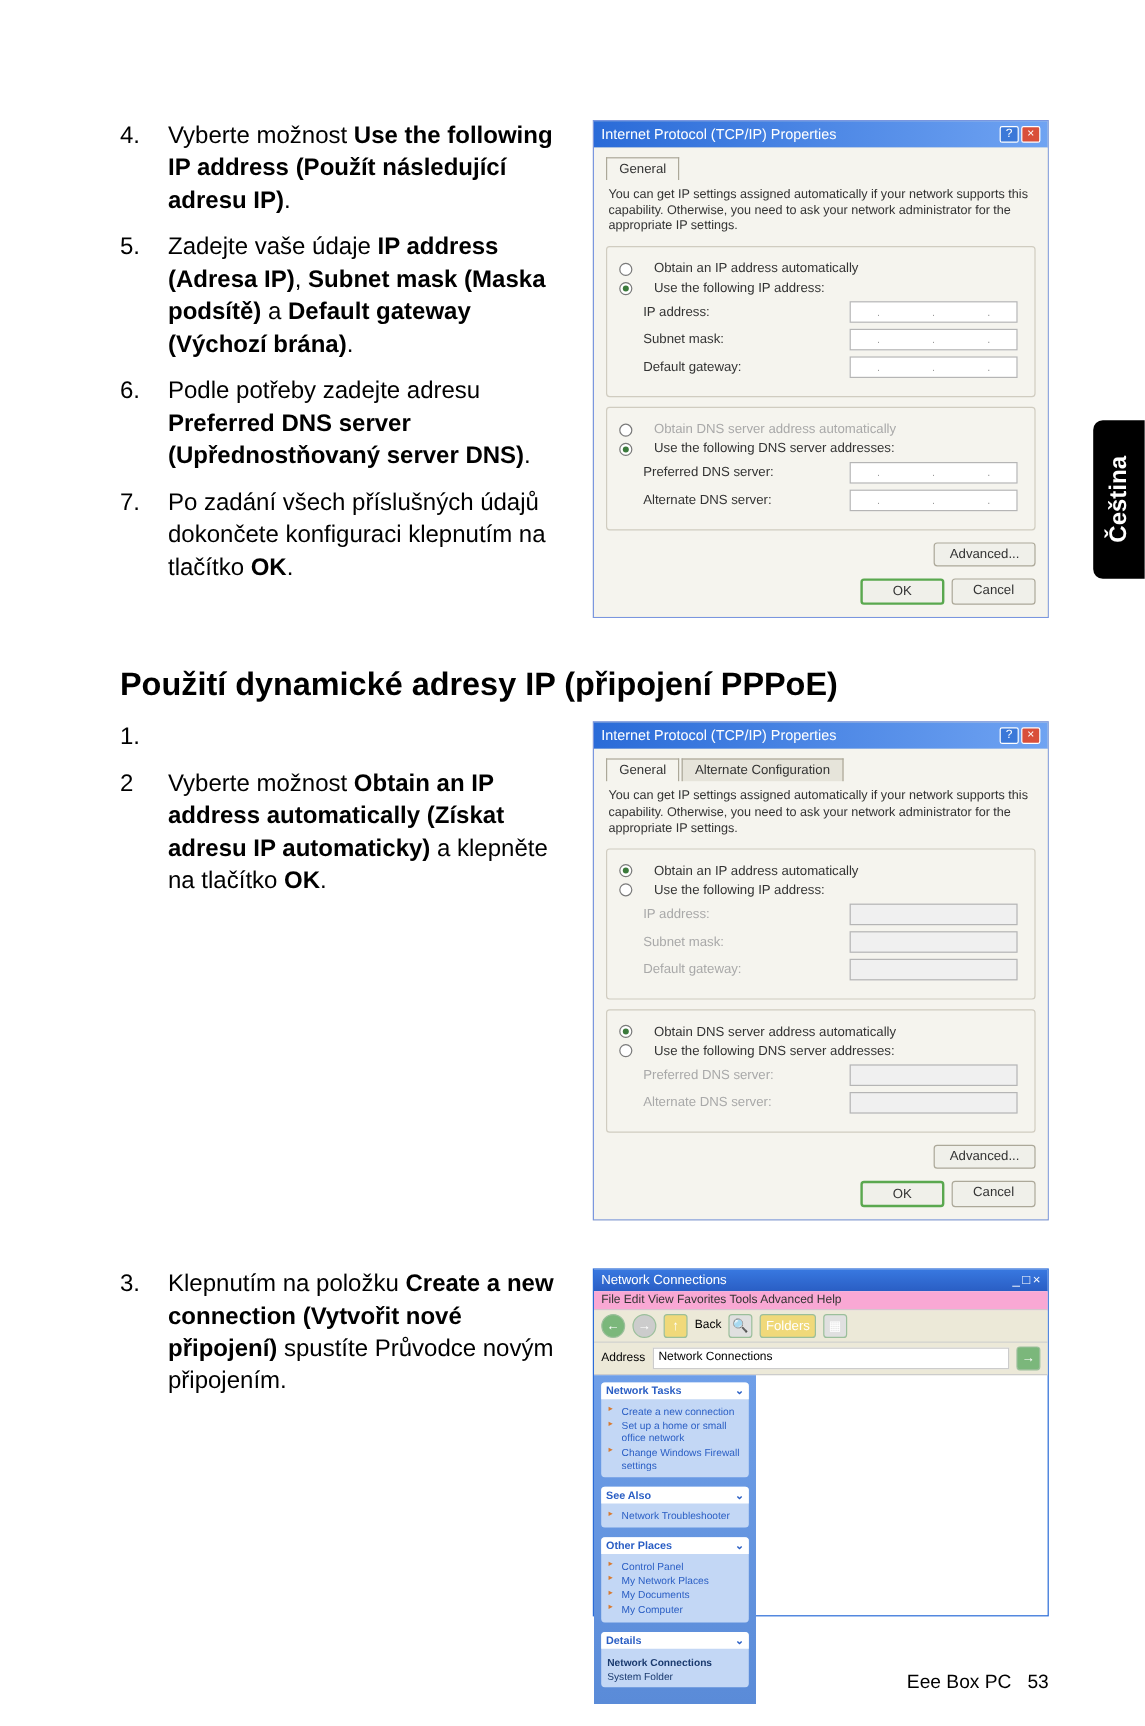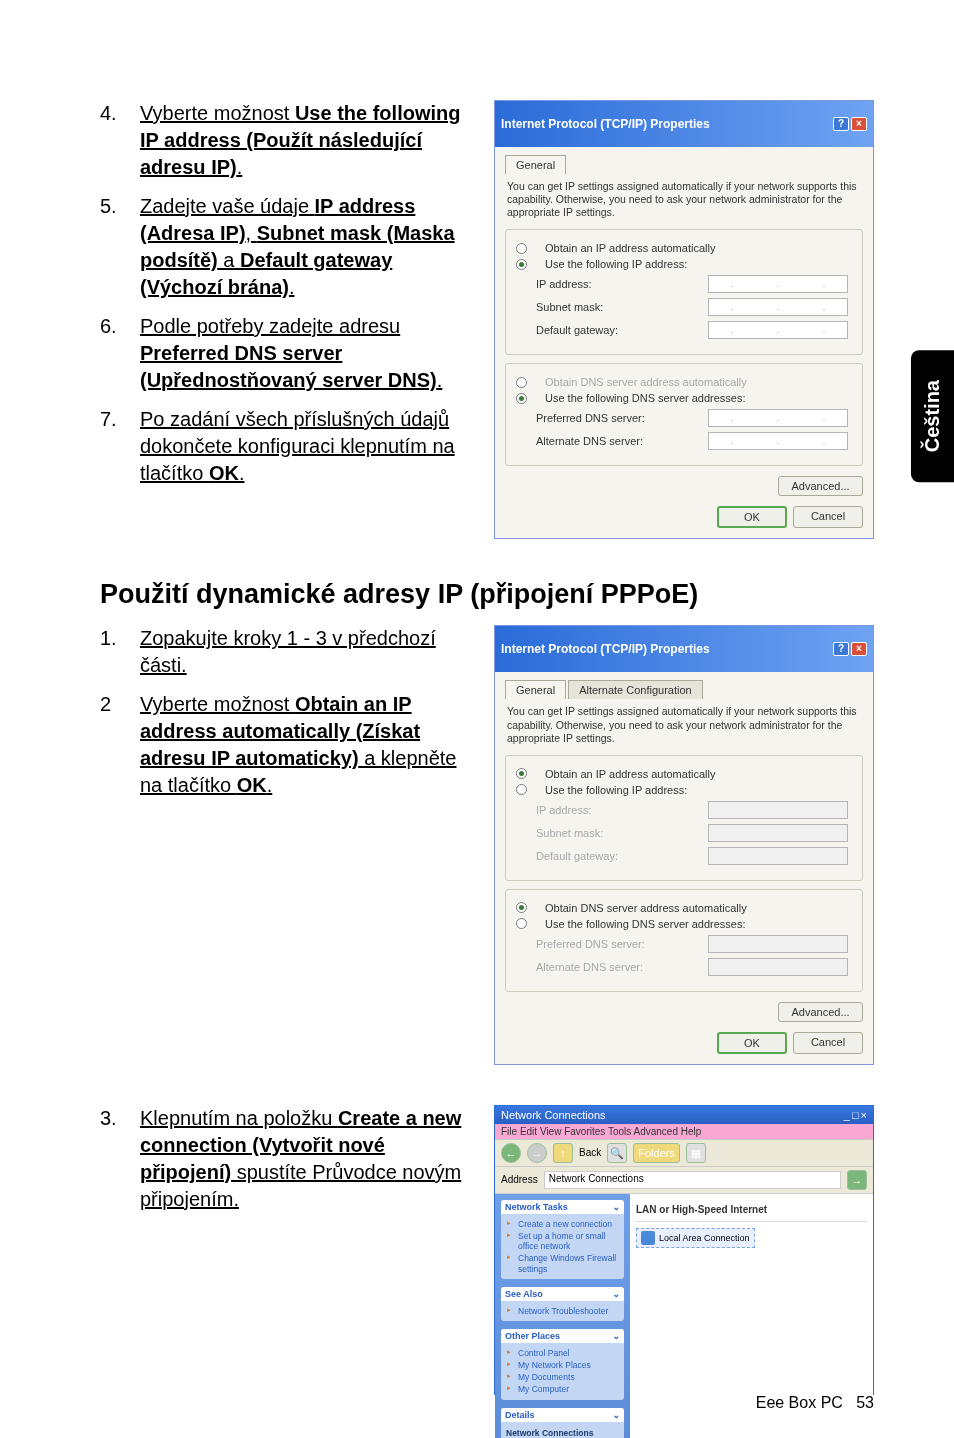--- a/index.html
+++ b/index.html
@@ -41,39 +41,39 @@
     line-height: 1.35;
   }
   ol.instructions li {
     display: flex;
     margin-bottom: 12px;
   }
   ol.instructions .num {
     width: 40px;
     flex-shrink: 0;
   }
-  ol.instructions .text { flex: 1; text-decoration: underline; }
+  ol.instructions .text { flex: 1; }
   h2.section {
     font-size: 27px;
     font-weight: bold;
     margin: 20px 0 15px 0;
   }
   
   .dialog {
     border: 1px solid #7a96df;
     background: #ece9d8;
     font-size: 11px;
     color: #333;
     margin-bottom: 20px;
   }
   .dialog-title {
     background: linear-gradient(to right, #2a6bd8, #6fa3f2);
     color: #fff;
-    padding: 16px 6px;
-    font-weight: bold;
+    padding: 4px 6px;
+    font-weight: normal;
     display: flex;
     justify-content: space-between;
     align-items: center;
     font-size: 12px;
   }
   .dialog-title .btns { display: flex; gap: 2px; }
   .dialog-title .winbtn {
     width: 16px; height: 14px;
     background: #d94f3a;
     border: 1px solid #fff;
@@ -400,21 +400,20 @@
     </div>
   </div>
 
   <h2 class="section">Použití dynamické adresy IP (připojení PPPoE)</h2>
 
   <div class="two-col">
     <div class="left-col">
       <ol class="instructions" id="list2">
           <li>
             <span class="num">1.</span>
-            <span class="text">Zopakujte kroky 1 - 3 v předchozí části.</span>
           </li>
           <li>
             <span class="num">2</span>
             <span class="text">Vyberte možnost <b>Obtain an IP address automatically (Získat adresu IP automaticky)</b> a klepněte na tlačítko <b>OK</b>.</span>
           </li>
         </ol>
     </div>
     <div class="right-col">
       <div class="dialog">
         <div class="dialog-title">
@@ -546,28 +545,20 @@
             </div>
             <div class="nc-panel">
               <div class="nc-panel-head">
                   <span>Details</span>
                   <span>⌄</span>
                 </div>
               <div style="font-size:8.5px;padding:2px 0"><b>Network Connections</b></div>
               <div style="font-size:8.5px">System Folder</div>
             </div>
           </div>
-          <div class="nc-main">
-            <div class="nc-cat">LAN or High-Speed Internet</div>
-            <div style="border-top:1px solid #ddd;margin:2px 0 6px 0"></div>
-            <div class="nc-conn">
-              <div class="icn"></div>
-              <span>Local Area Connection</span>
-            </div>
-          </div>
         </div>
       </div>
     </div>
   </div>
 
 </div>
 
 <div class="footer">
   <span>Eee Box PC</span>&nbsp;&nbsp;&nbsp;<span>53</span>
 </div>

